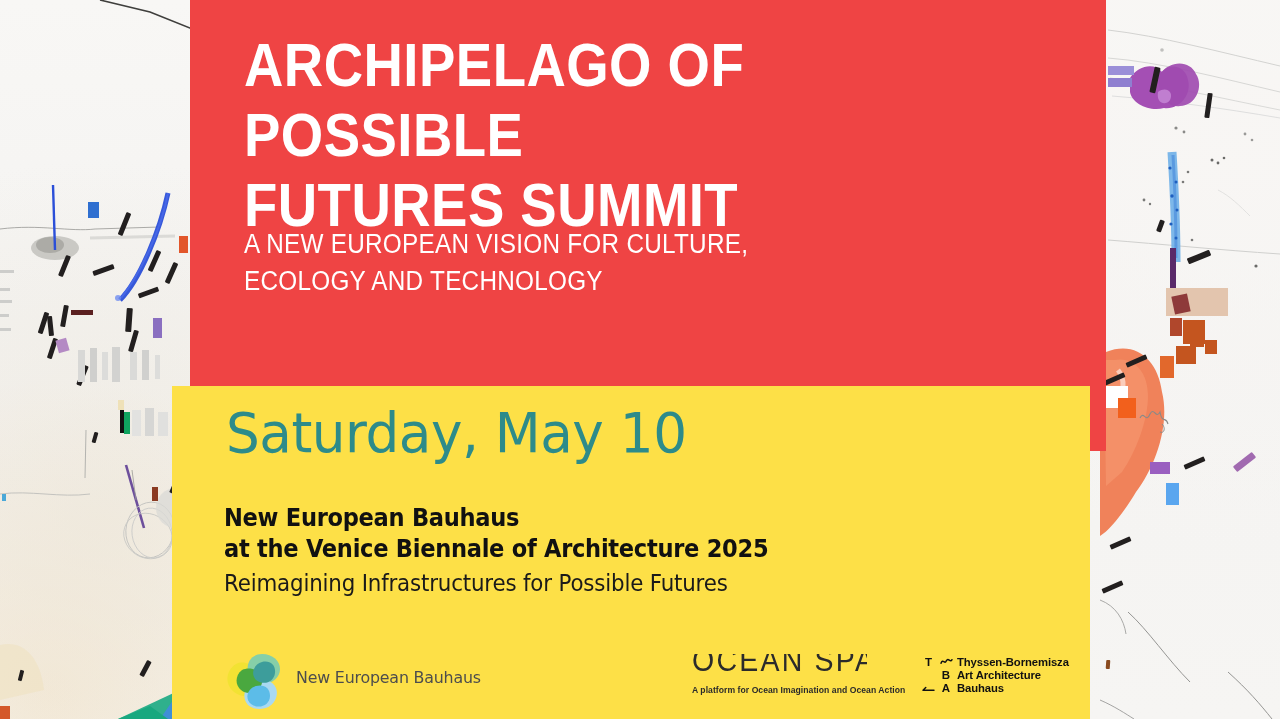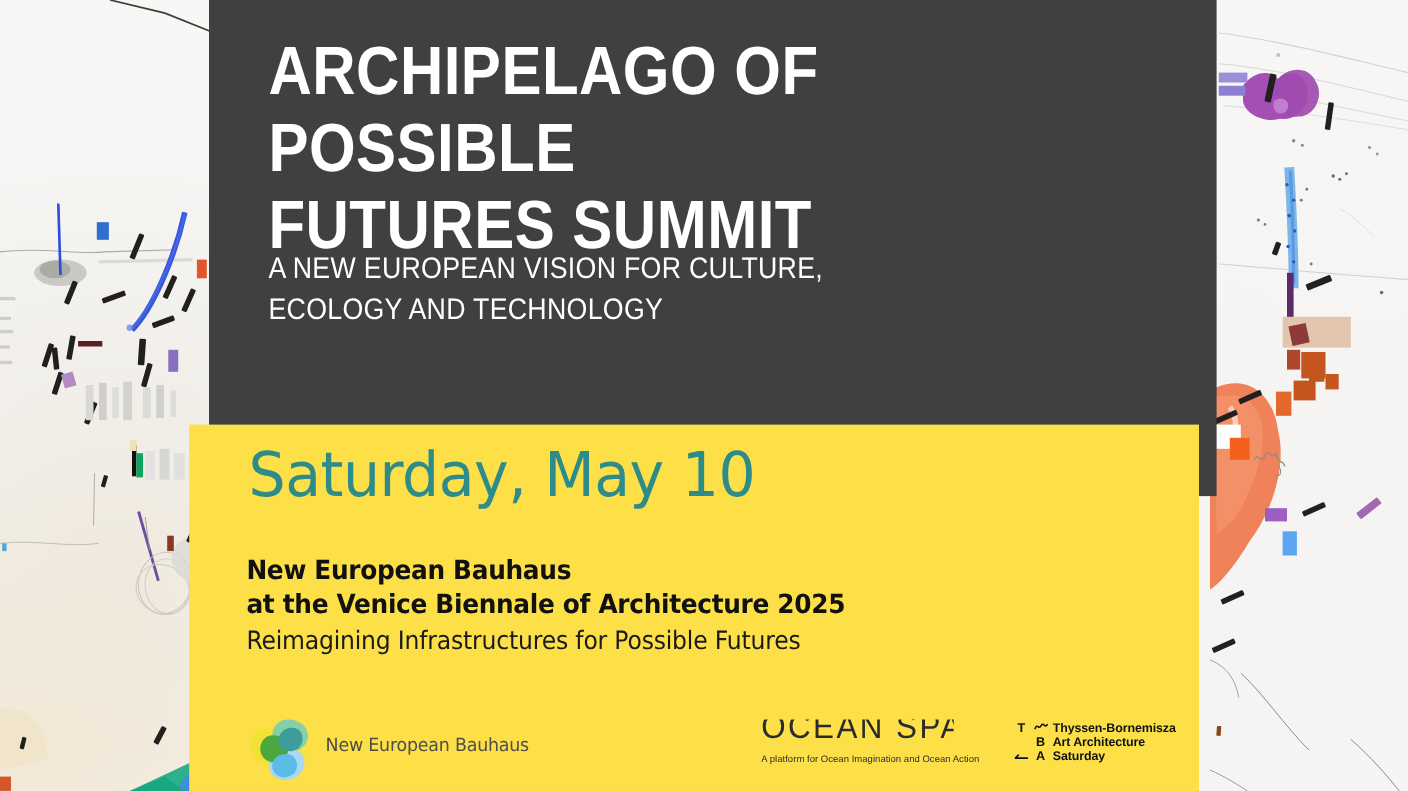--- a/index.html
+++ b/index.html
@@ -46,21 +46,21 @@
     position: absolute;
   }
 
   
   #teal-panel {
     position: absolute;
     left: 190px;
     top: 0;
     width: 916px;
     height: 451px;
-    background: #404040;
+    background: #ef4444;
   }
   #title {
     position: absolute;
     left: 54px;
     top: 30px;
     width: 830px;
     color: #ffffff;
     font-family: "Liberation Sans Narrow", "Liberation Sans", sans-serif;
     font-weight: 700;
     font-size: 62px;
@@ -203,21 +203,21 @@
     line-height: 31px;
     letter-spacing: 2.4px;
     color: #2b2b2b;
     white-space: nowrap;
     transform: scaleX(0.92);
     transform-origin: left top;
   }
   #ocean-tag {
     margin-top: 2px;
     font-family: "Liberation Sans", sans-serif;
-    font-weight: 400;
+    font-weight: 700;
     font-size: 8.6px;
     letter-spacing: 0.05px;
     color: #2b2b2b;
     white-space: nowrap;
     text-align: right;
   }
 
   
   #logo-tba { left: 750px; top: 12px; width: 160px; height: 48px; }
   #tba-grid {
@@ -463,19 +463,19 @@
               </svg></div>
           <div class="tba-word">Thyssen-Bornemisza</div>
 
           <div class="tba-letter" style="grid-column:2;">B</div>
           <div class="tba-word" style="grid-column:3;">Art Architecture</div>
 
           <div class="tba-num" style="grid-column:1;"><svg viewBox="0 0 14 12" width="13" height="11">
                 <path d="M1 9 L13 9 M1 9 L4 6" stroke="#111" stroke-width="1.6" fill="none" stroke-linecap="round" stroke-linejoin="round"></path>
               </svg></div>
           <div class="tba-letter" style="grid-column:2;">A</div>
-          <div class="tba-word" style="grid-column:3;">Saturday</div>
+          <div class="tba-word" style="grid-column:3;">Bauhaus</div>
         </div>
       </div>
 
     </div>
   </div>
 </div>
 
 </body></html>

